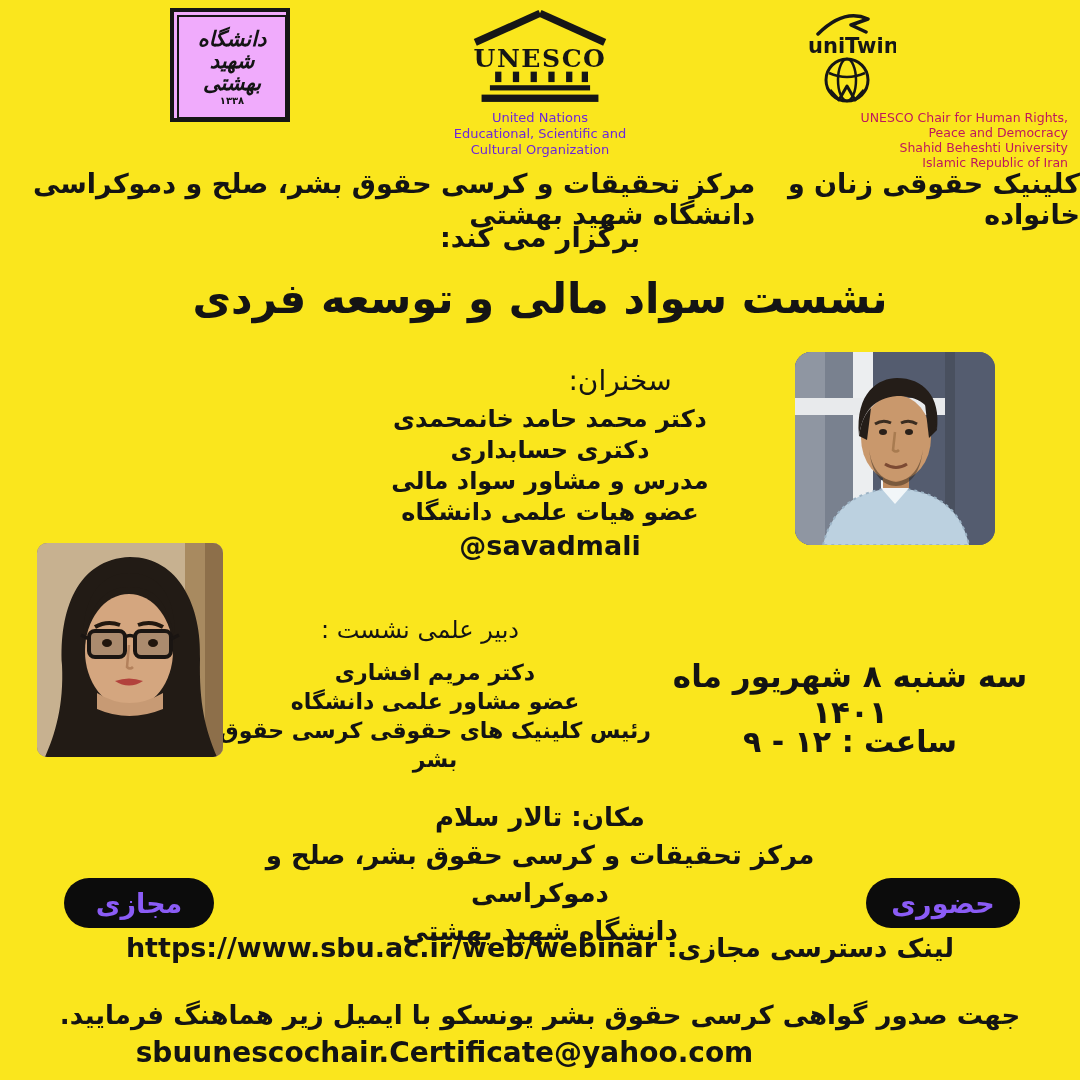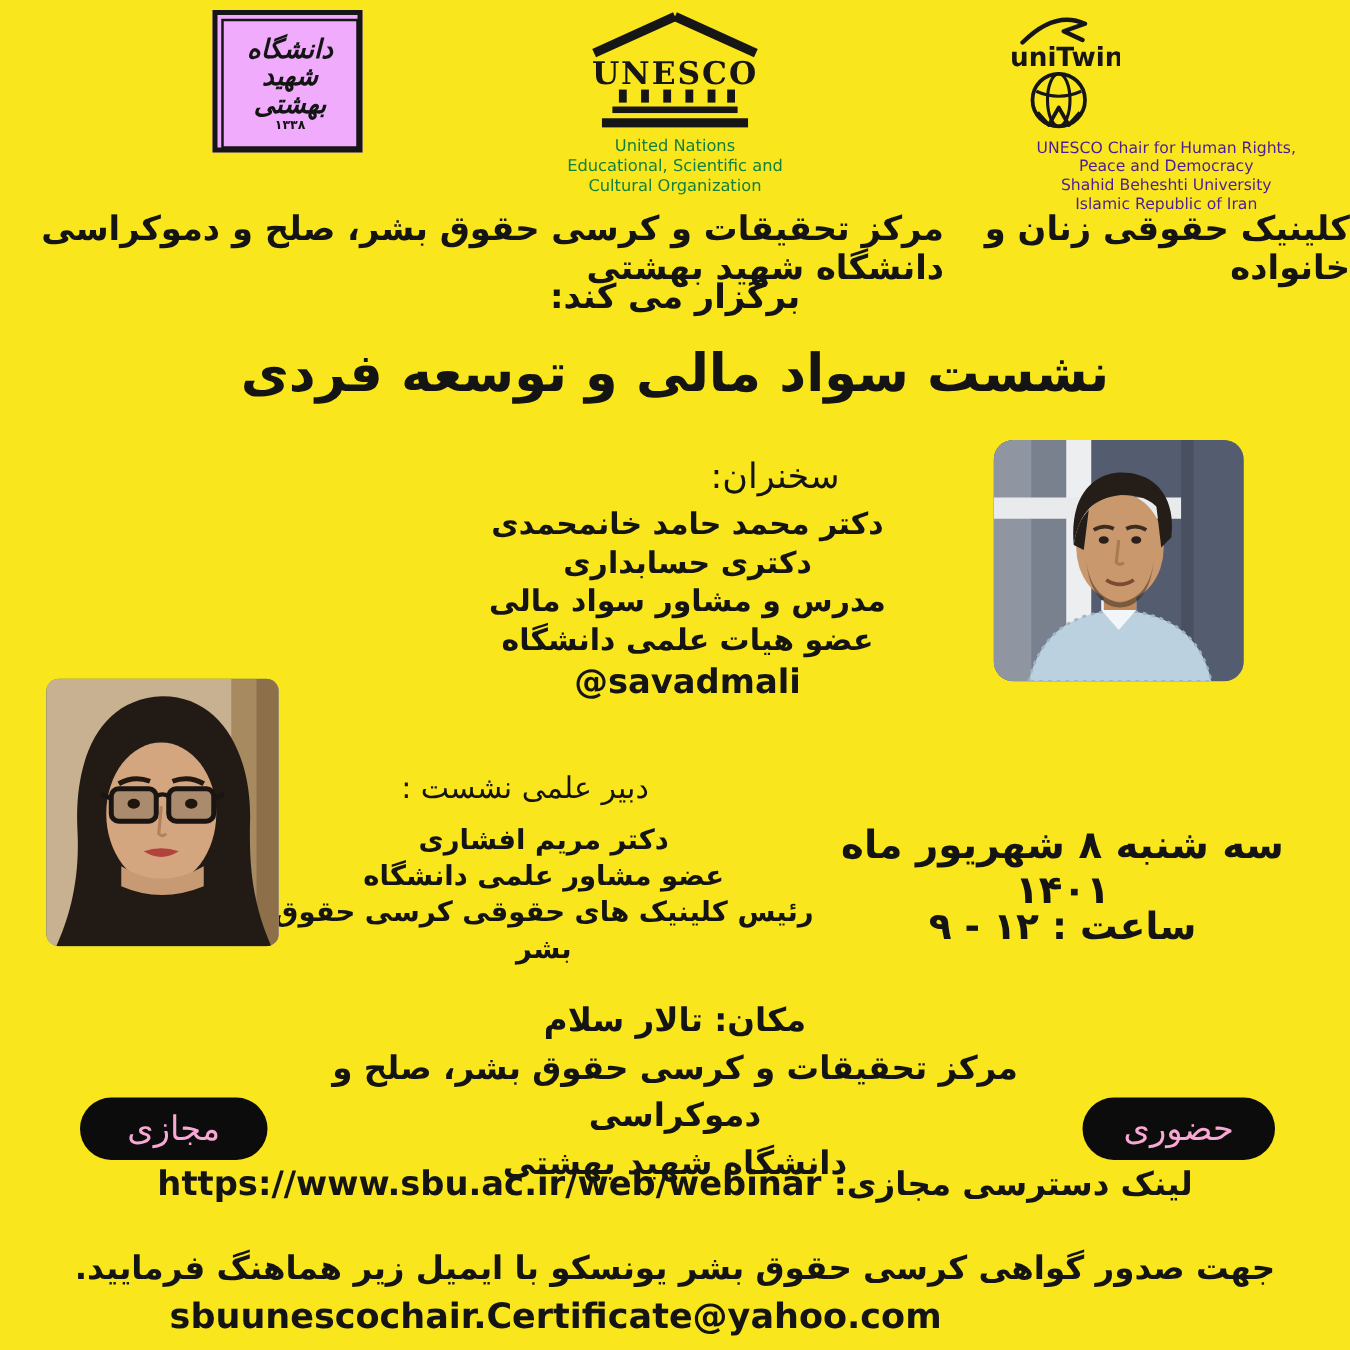--- a/index.html
+++ b/index.html
@@ -9,42 +9,42 @@
     font-family:"DejaVu Sans",sans-serif;color:#141414;
   }
   .abs{position:absolute;}
   
   .sbu{left:170px;top:8px;width:106px;height:100px;border:4px solid #161616;padding:3px;background:#f0abfc;}
   .sbu-inner{width:100%;height:100%;border:2px solid #161616;display:flex;flex-direction:column;align-items:center;justify-content:center;direction:rtl;}
   .sbu-word{font-weight:700;font-size:21px;line-height:22px;font-style:italic;}
   .sbu-year{font-size:10px;font-weight:700;margin-top:1px;}
   .unesco{left:430px;top:8px;width:220px;display:flex;flex-direction:column;align-items:center;}
   .unesco svg{display:block;}
-  .unesco-caption{margin-top:6px;text-align:center;font-size:13px;line-height:16px;color:#15803d;font-weight:500;}
+  .unesco-caption{margin-top:6px;text-align:center;font-size:13px;line-height:16px;color:#6d28d9;font-weight:500;}
   .unitwin{left:798px;top:10px;width:270px;}
   .unitwin svg{display:block;margin-left:6px;}
-  .unitwin-caption{margin-top:4px;font-size:12.5px;line-height:15px;color:#4c1d95;font-weight:500;text-align:center;}
+  .unitwin-caption{margin-top:4px;font-size:12.5px;line-height:15px;color:#be185d;font-weight:500;text-align:right;}
   .intro-line{left:0;top:168px;width:1080px;display:flex;justify-content:center;gap:30px;font-size:27px;font-weight:700;direction:rtl;}
   .holds-line{left:0;top:222px;width:1080px;text-align:center;font-size:27px;font-weight:700;direction:rtl;}
   .main-title{left:0;top:274px;width:1080px;text-align:center;font-size:42px;font-weight:800;direction:rtl;letter-spacing:0.5px;}
   .speaker-heading{left:460px;top:364px;width:320px;text-align:center;font-size:28px;font-weight:500;direction:rtl;}
   .speaker-block{left:330px;top:404px;width:440px;text-align:center;font-size:24px;font-weight:700;line-height:31px;direction:rtl;}
   .speaker-handle{font-size:27px;font-weight:700;direction:ltr;margin-top:2px;}
   .secretary-heading{left:260px;top:616px;width:320px;text-align:center;font-size:24px;font-weight:500;direction:rtl;}
   .secretary-block{left:200px;top:658px;width:470px;text-align:center;font-size:22px;font-weight:700;line-height:29px;direction:rtl;}
   .date-line{left:640px;top:658px;width:420px;text-align:center;font-size:31px;font-weight:800;direction:rtl;}
   .time-line{left:640px;top:724px;width:420px;text-align:center;font-size:30px;font-weight:800;direction:rtl;}
   .venue-block{left:240px;top:798px;width:600px;text-align:center;font-size:26px;font-weight:700;line-height:38px;direction:rtl;}
   
   .photo{overflow:hidden;background:#777;}
   .photo svg{display:block;width:100%;height:100%;}
   .photo-man{left:795px;top:352px;width:200px;height:193px;border-radius:16px;}
   .photo-woman{left:37px;top:543px;width:186px;height:214px;border-radius:10px;}
   
-  .pill{height:50px;border-radius:26px;background:#0c0c0c;color:#f9a8d4;display:flex;align-items:center;justify-content:center;font-size:27px;font-weight:400;direction:rtl;}
+  .pill{height:50px;border-radius:26px;background:#0c0c0c;color:#8b5cf6;display:flex;align-items:center;justify-content:center;font-size:27px;font-weight:700;direction:rtl;}
   .pill-virtual{left:64px;top:878px;width:150px;}
   .pill-inperson{left:866px;top:878px;width:154px;}
   .link-line{left:0;top:932px;width:1080px;display:flex;justify-content:center;align-items:center;gap:10px;font-size:26px;font-weight:700;direction:rtl;}
   .link-url{direction:ltr;unicode-bidi:embed;font-size:27px;}
   .footer-note{left:0;top:1000px;width:1080px;text-align:center;font-size:26px;font-weight:700;direction:rtl;}
   .footer-email{left:0;top:1036px;width:889px;text-align:center;font-size:28px;font-weight:700;direction:ltr;}
 </style>
 </head>
 <body>
 

